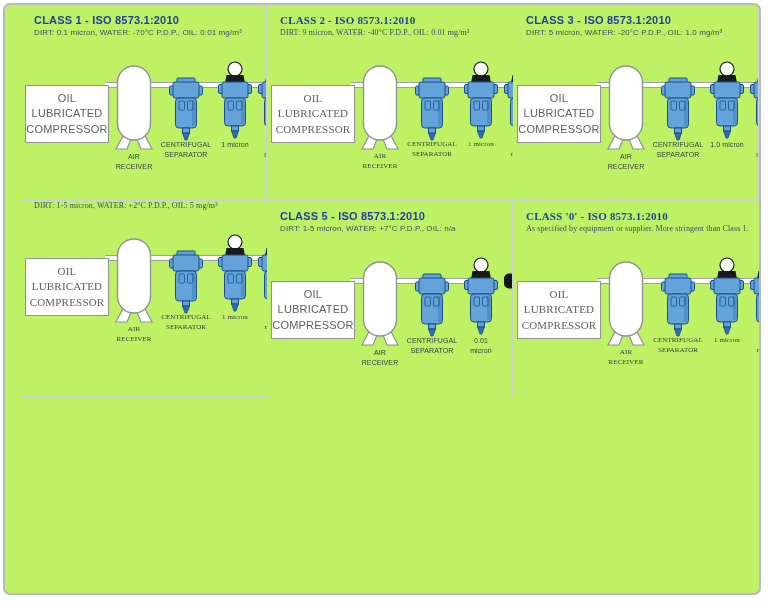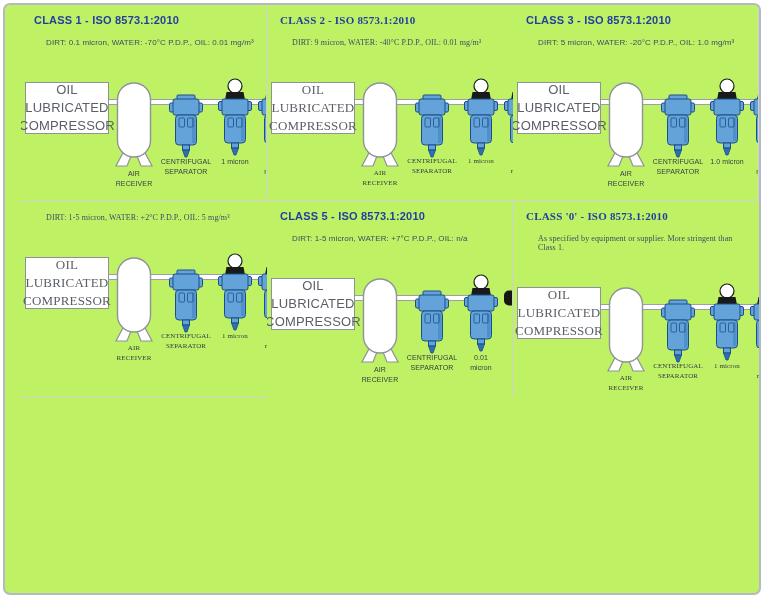--- a/index.html
+++ b/index.html
@@ -6,39 +6,39 @@
   body{width:768px;height:602px;font-family:"Liberation Sans", sans-serif;-webkit-font-smoothing:antialiased;}
   .sheet{
     width:758px;height:592px;margin:3px;border:2px solid #b5bac0;border-radius:7px;
     background:#bef264;display:grid;grid-template-columns:1fr 1fr 1fr;grid-template-rows:1fr 1fr 1fr;
     overflow:hidden;box-sizing:border-box;padding-left:16px;
   }
   .panel{position:relative;border-right:1px solid #cdd1d5;border-bottom:1px solid #cdd1d5;overflow:hidden;}
   .panel:nth-child(2n){border-right:none;font-family:Liberation Serif, serif;}
   .panel:nth-child(n+5){border-bottom:none;}
   .ptitle{margin:9px 0 2px 0;padding:0 0 0 13px;font-size:11px;font-weight:bold;color:#2340a0;letter-spacing:.2px;}
-  .psub{margin:12px;padding:0 0 0 13px;font-size:8px;color:#3f4b66;letter-spacing:.1px;}
+  .psub{margin:0;padding:0 0 0 13px;font-size:8px;color:#3f4b66;letter-spacing:.1px;}
   .diagram{position:relative;height:152px;margin-top:5px;}
   .pipe{position:absolute;left:84px;right:4px;top:40px;height:4px;background:#fff;
     border-top:1.3px solid #9aa0a6;border-bottom:1.3px solid #9aa0a6;z-index:0;}
   .panel.pipe-short .pipe{right:36px;}
   .comp-row{position:relative;z-index:1;display:flex;align-items:flex-start;padding:0 2px;}
   .cell{position:relative;flex:0 0 auto;height:150px;}
   .cell svg{display:block;margin:0 auto;}
   .cell-compressor{width:88px;}
   .cell-receiver{width:46px;}
   .cell-separator{width:58px;}
   .cell-filter{width:40px;}
   .cell-twin_dryer{width:58px;}
   .cell-single_dryer{width:52px;}
   .cell-fridge_dryer{width:62px;}
   .cell-membrane_dryer{width:94px;}
-  .compressor-box{margin:23px auto 0 auto;width:84px;height:52px;border:1.4px solid #8e9398;background:#fff;
+  .compressor-box{margin:43px auto 0 auto;width:84px;height:58px;border:1.4px solid #8e9398;background:#fff;
     display:flex;align-items:center;justify-content:center;text-align:center;
-    font-size:13px;color:#5a5f66;line-height:1.4;letter-spacing:.2px;padding:0 5px;box-sizing:border-box;}
+    font-size:11px;color:#5a5f66;line-height:1.4;letter-spacing:.2px;padding:0 5px;box-sizing:border-box;}
   .clabel{position:absolute;left:50%;transform:translateX(-50%);text-align:center;
     font-size:7px;color:#363c45;line-height:1.4;letter-spacing:.1px;}
   .cell-receiver .clabel{top:110px;width:46px;}
   .cell-separator .clabel{top:98px;width:58px;}
   .cell-filter .clabel{top:98px;width:34px;}
   .cell-twin_dryer .clabel{top:110px;width:58px;}
   .cell-single_dryer .clabel{top:106px;width:52px;}
   .cell-fridge_dryer .clabel{top:100px;width:62px;}
   .cell-membrane_dryer .clabel{top:58px;width:66px;}
 </style>

